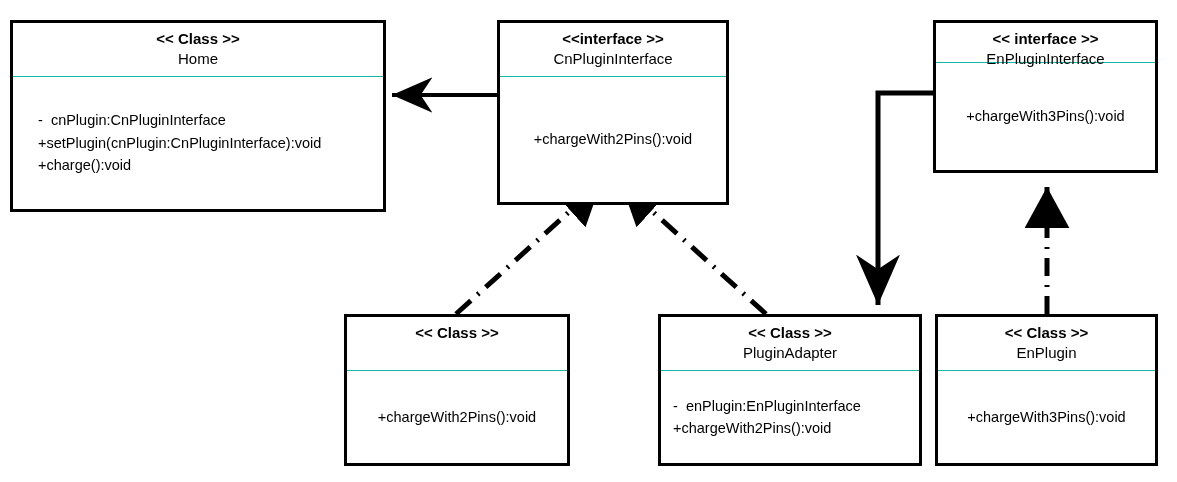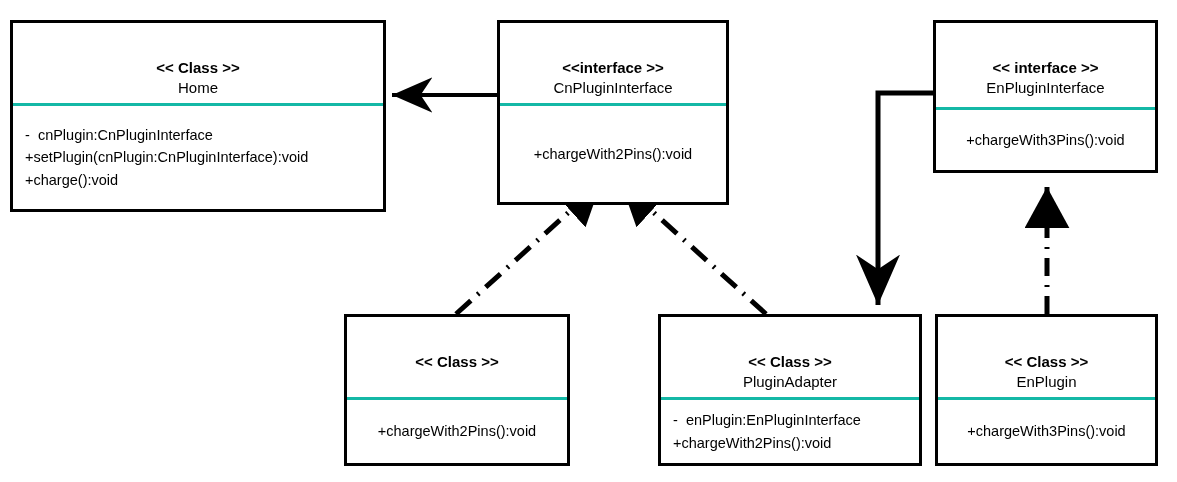--- a/index.html
+++ b/index.html
@@ -22,45 +22,44 @@
     position: absolute;
     box-sizing: border-box;
     border: 3px solid #000000;
     background: #ffffff;
     display: flex;
     flex-direction: column;
     z-index: 5;
   }
   .uml-header {
     box-sizing: border-box;
-    border-bottom: 3px solid #14b8a6;
+    border-bottom: 1px solid #14b8a6;
     text-align: center;
     font-weight: bold;
     font-size: 15px;
     line-height: 1.35;
     padding: 6px 4px 8px 4px;
     letter-spacing: 0px;
-    margin-top: 29px;
   }
   .uml-stereotype {
     display: block;
     font-weight: bold;
     font-size: 15px;
   }
   .uml-name {
     display: block;
     font-weight: normal;
     font-size: 15px;
   }
   .uml-body {
     flex: 1;
     display: flex;
     flex-direction: column;
     justify-content: center;
-    padding: 4px 12px;
+    padding: 4px 25px;
     font-size: 14.5px;
     line-height: 1.55;
   }
   .uml-body.centered {
     align-items: center;
     text-align: center;
   }
   .uml-body.lefted {
     align-items: flex-start;
     text-align: left;
@@ -131,21 +130,21 @@
     <div class="uml-header" style="height:54px;">
       <span class="uml-stereotype">&lt;&lt;interface &gt;&gt;</span>
       <span class="uml-name">CnPluginInterface</span>
     </div>
     <div class="uml-body centered">
       <span class="member">+chargeWith2Pins():void</span>
     </div>
   </div>
 
   <div class="uml-box" style="left:933px; top:20px; width:225px; height:153px;">
-    <div class="uml-header" style="height:58px;">
+    <div class="uml-header" style="height:40px;">
       <span class="uml-stereotype">&lt;&lt; interface &gt;&gt;</span>
       <span class="uml-name">EnPluginInterface</span>
     </div>
     <div class="uml-body centered">
       <span class="member">+chargeWith3Pins():void</span>
     </div>
   </div>
 
   <div class="uml-box" style="left:344px; top:314px; width:226px; height:152px;">
     <div class="uml-header" style="height:54px;">

